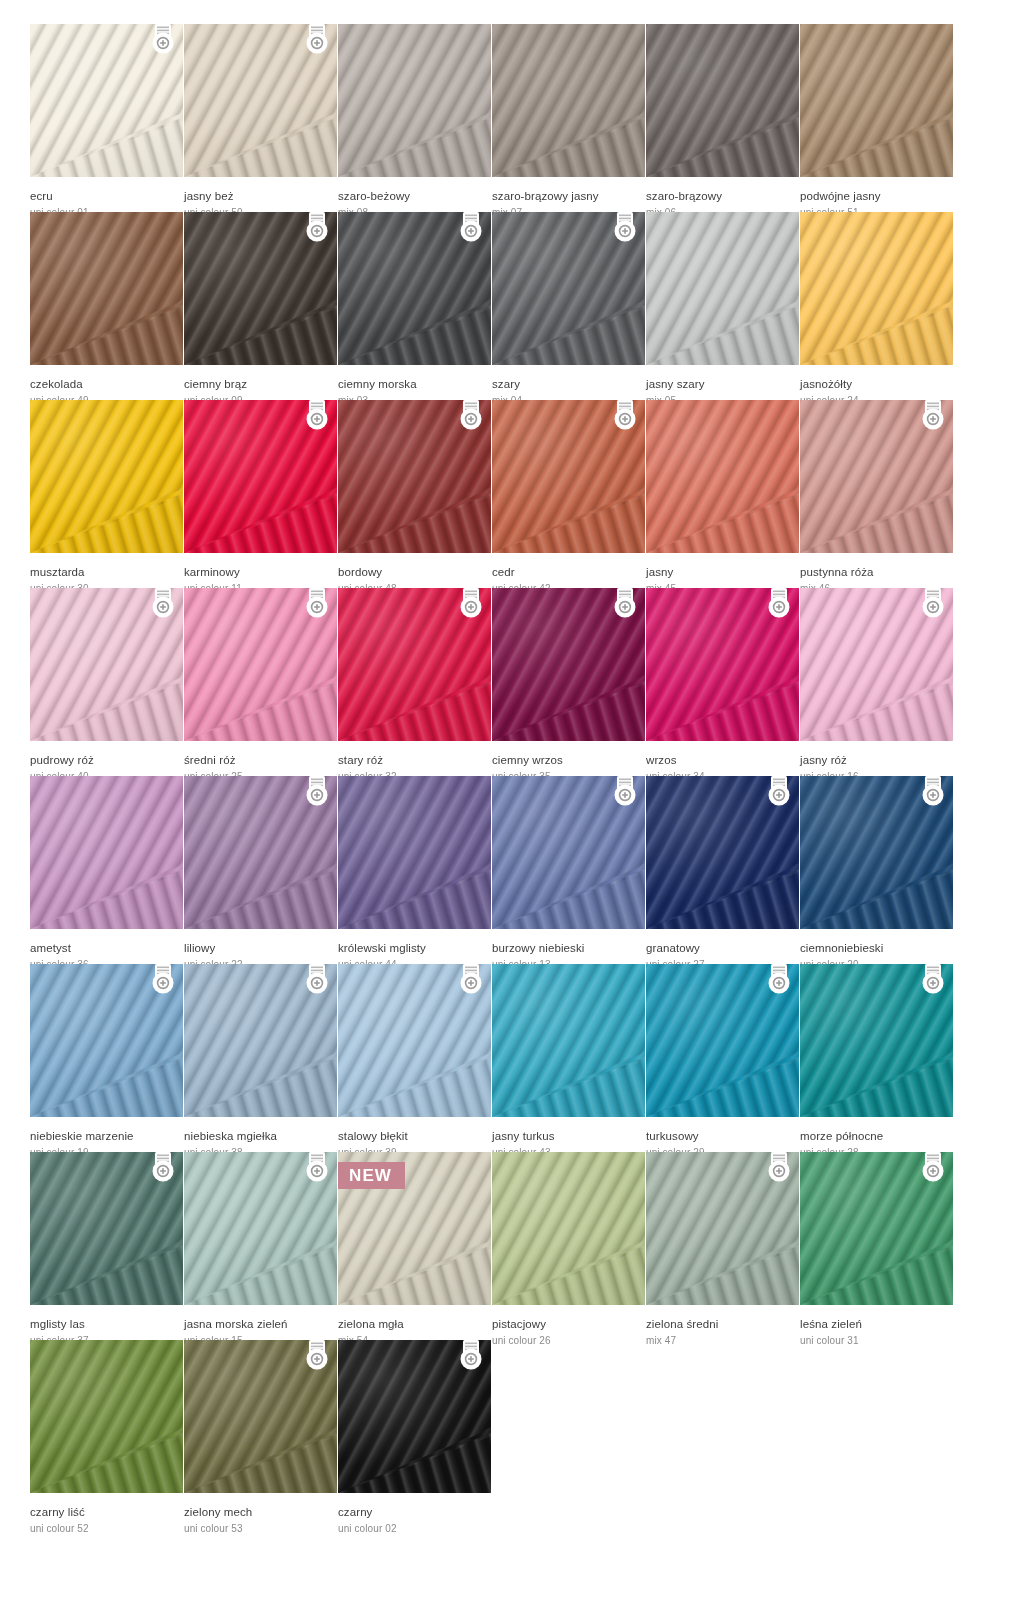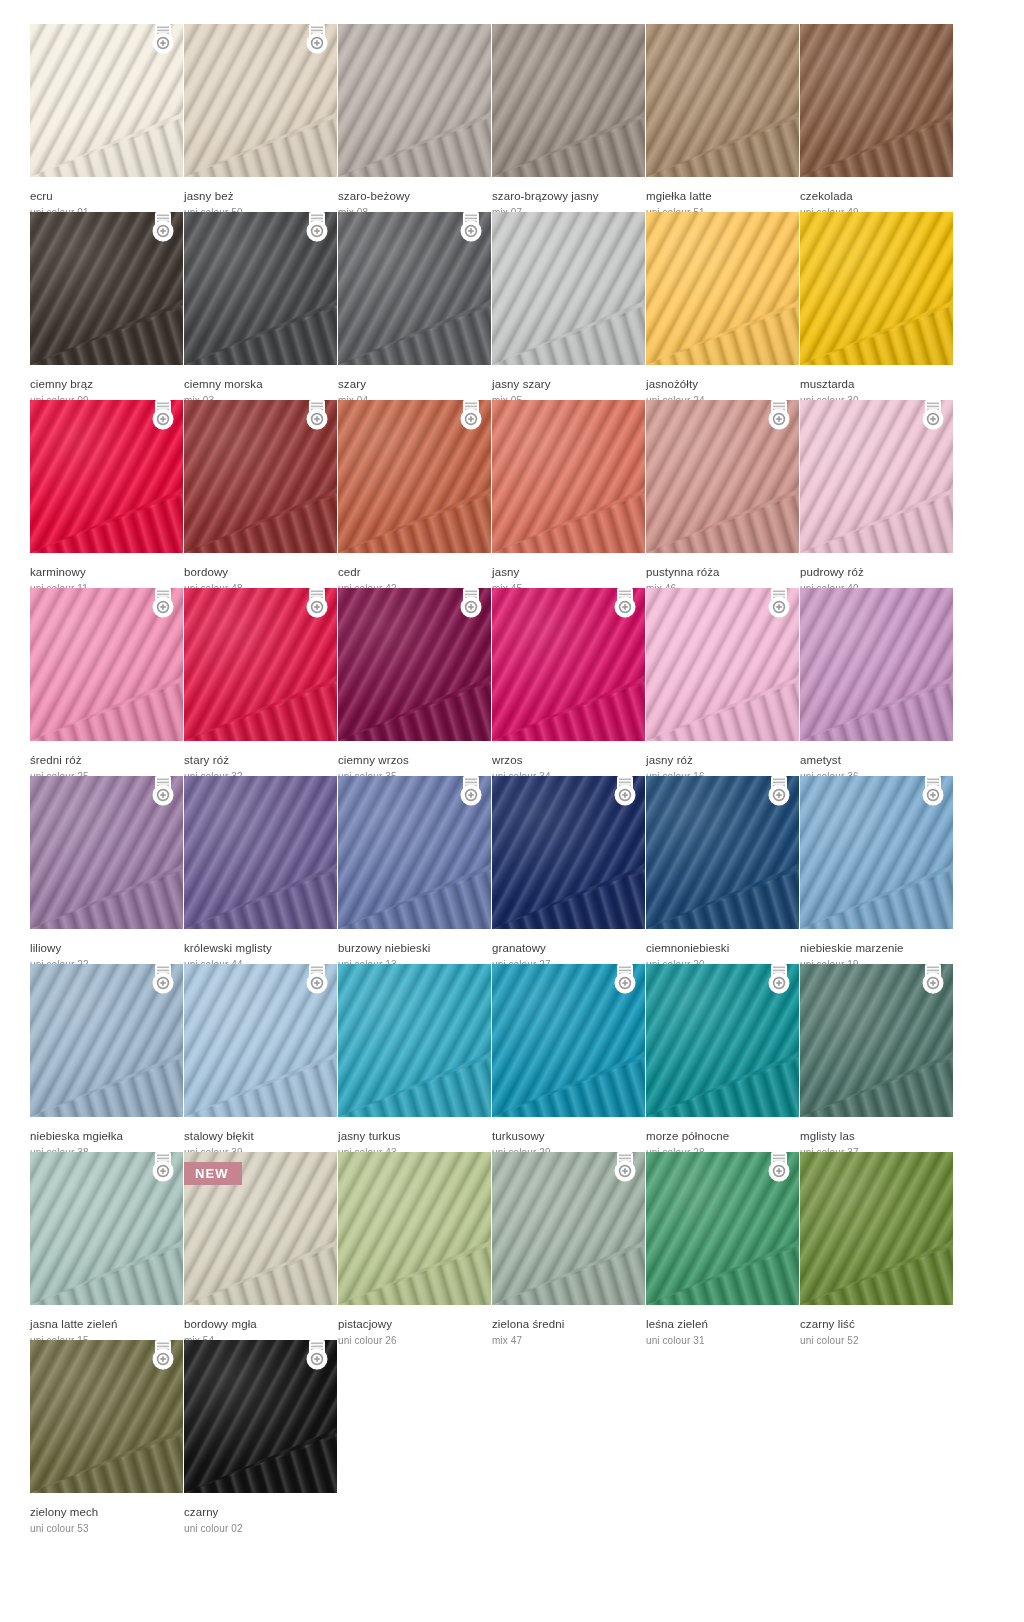--- a/index.html
+++ b/index.html
@@ -113,21 +113,21 @@
   .cam svg { display: block; }
 
   
   .badge-new {
     position: absolute;
     top: 10px;
     left: 0px;
     z-index: 5;
     background: #c58490;
     color: #ffffff;
-    font-size: 13px;
+    font-size: 17px;
     letter-spacing: 1.1px;
     font-weight: bold;
     padding: 5px 13px 5px 11px;
     line-height: 1;
   }
 
   .meta {
     padding-top: 12px;
   }
   .name {
@@ -224,31 +224,44 @@
       <span class="tex mid"></span>
       <span class="vig"></span>
 
     </a>
     <div class="meta">
       <div class="name">szaro-brązowy jasny</div>
       <div class="code">mix 07</div>
     </div>
   </div>
 
+  <div class="cell">
+    <a class="swatch" style="background-color: rgb(111, 103, 100);">
+      <span class="tex upper"></span>
+      <span class="tex lower"></span>
+      <span class="tex mid"></span>
+      <span class="vig"></span>
+
+    </a>
+    <div class="meta">
+      <div class="name">szaro-brązowy</div>
+      <div class="code">mix 06</div>
+    </div>
+  </div>
 
   <div class="cell">
     <a class="swatch" style="background-color: rgb(167, 138, 108);">
       <span class="tex upper"></span>
       <span class="tex lower"></span>
       <span class="tex mid"></span>
       <span class="vig"></span>
 
     </a>
     <div class="meta">
-      <div class="name">mgiełka latte</div>
+      <div class="name">podwójne jasny</div>
       <div class="code">uni colour 51</div>
     </div>
   </div>
 
   <div class="cell">
     <a class="swatch" style="background-color: rgb(138, 95, 69);">
       <span class="tex upper"></span>
       <span class="tex lower"></span>
       <span class="tex mid"></span>
       <span class="vig"></span>
@@ -971,36 +984,36 @@
           <rect x="14" y="5.6" width="12" height="1.6" fill="#b9b9b9"></rect>
           <rect x="14" y="8.7" width="12" height="1.6" fill="#b9b9b9"></rect>
           <circle cx="20" cy="19" r="10.5" fill="#ffffff"></circle>
           <circle cx="20" cy="19" r="5.4" fill="none" stroke="#9a9a9a" stroke-width="1.6"></circle>
           <rect x="19.2" y="16.2" width="1.6" height="5.6" fill="#9a9a9a"></rect>
           <rect x="17.2" y="18.2" width="5.6" height="1.6" fill="#9a9a9a"></rect>
         </svg>
       </span>
     </a>
     <div class="meta">
-      <div class="name">jasna latte zieleń</div>
+      <div class="name">jasna morska zieleń</div>
       <div class="code">uni colour 15</div>
     </div>
   </div>
 
   <div class="cell">
     <a class="swatch" style="background-color: rgb(212, 207, 189);">
       <span class="tex upper"></span>
       <span class="tex lower"></span>
       <span class="tex mid"></span>
       <span class="vig"></span>
       <span class="badge-new">NEW</span>
 
     </a>
     <div class="meta">
-      <div class="name">bordowy mgła</div>
+      <div class="name">zielona mgła</div>
       <div class="code">mix 54</div>
     </div>
   </div>
 
   <div class="cell">
     <a class="swatch" style="background-color: rgb(181, 196, 141);">
       <span class="tex upper"></span>
       <span class="tex lower"></span>
       <span class="tex mid"></span>
       <span class="vig"></span>

